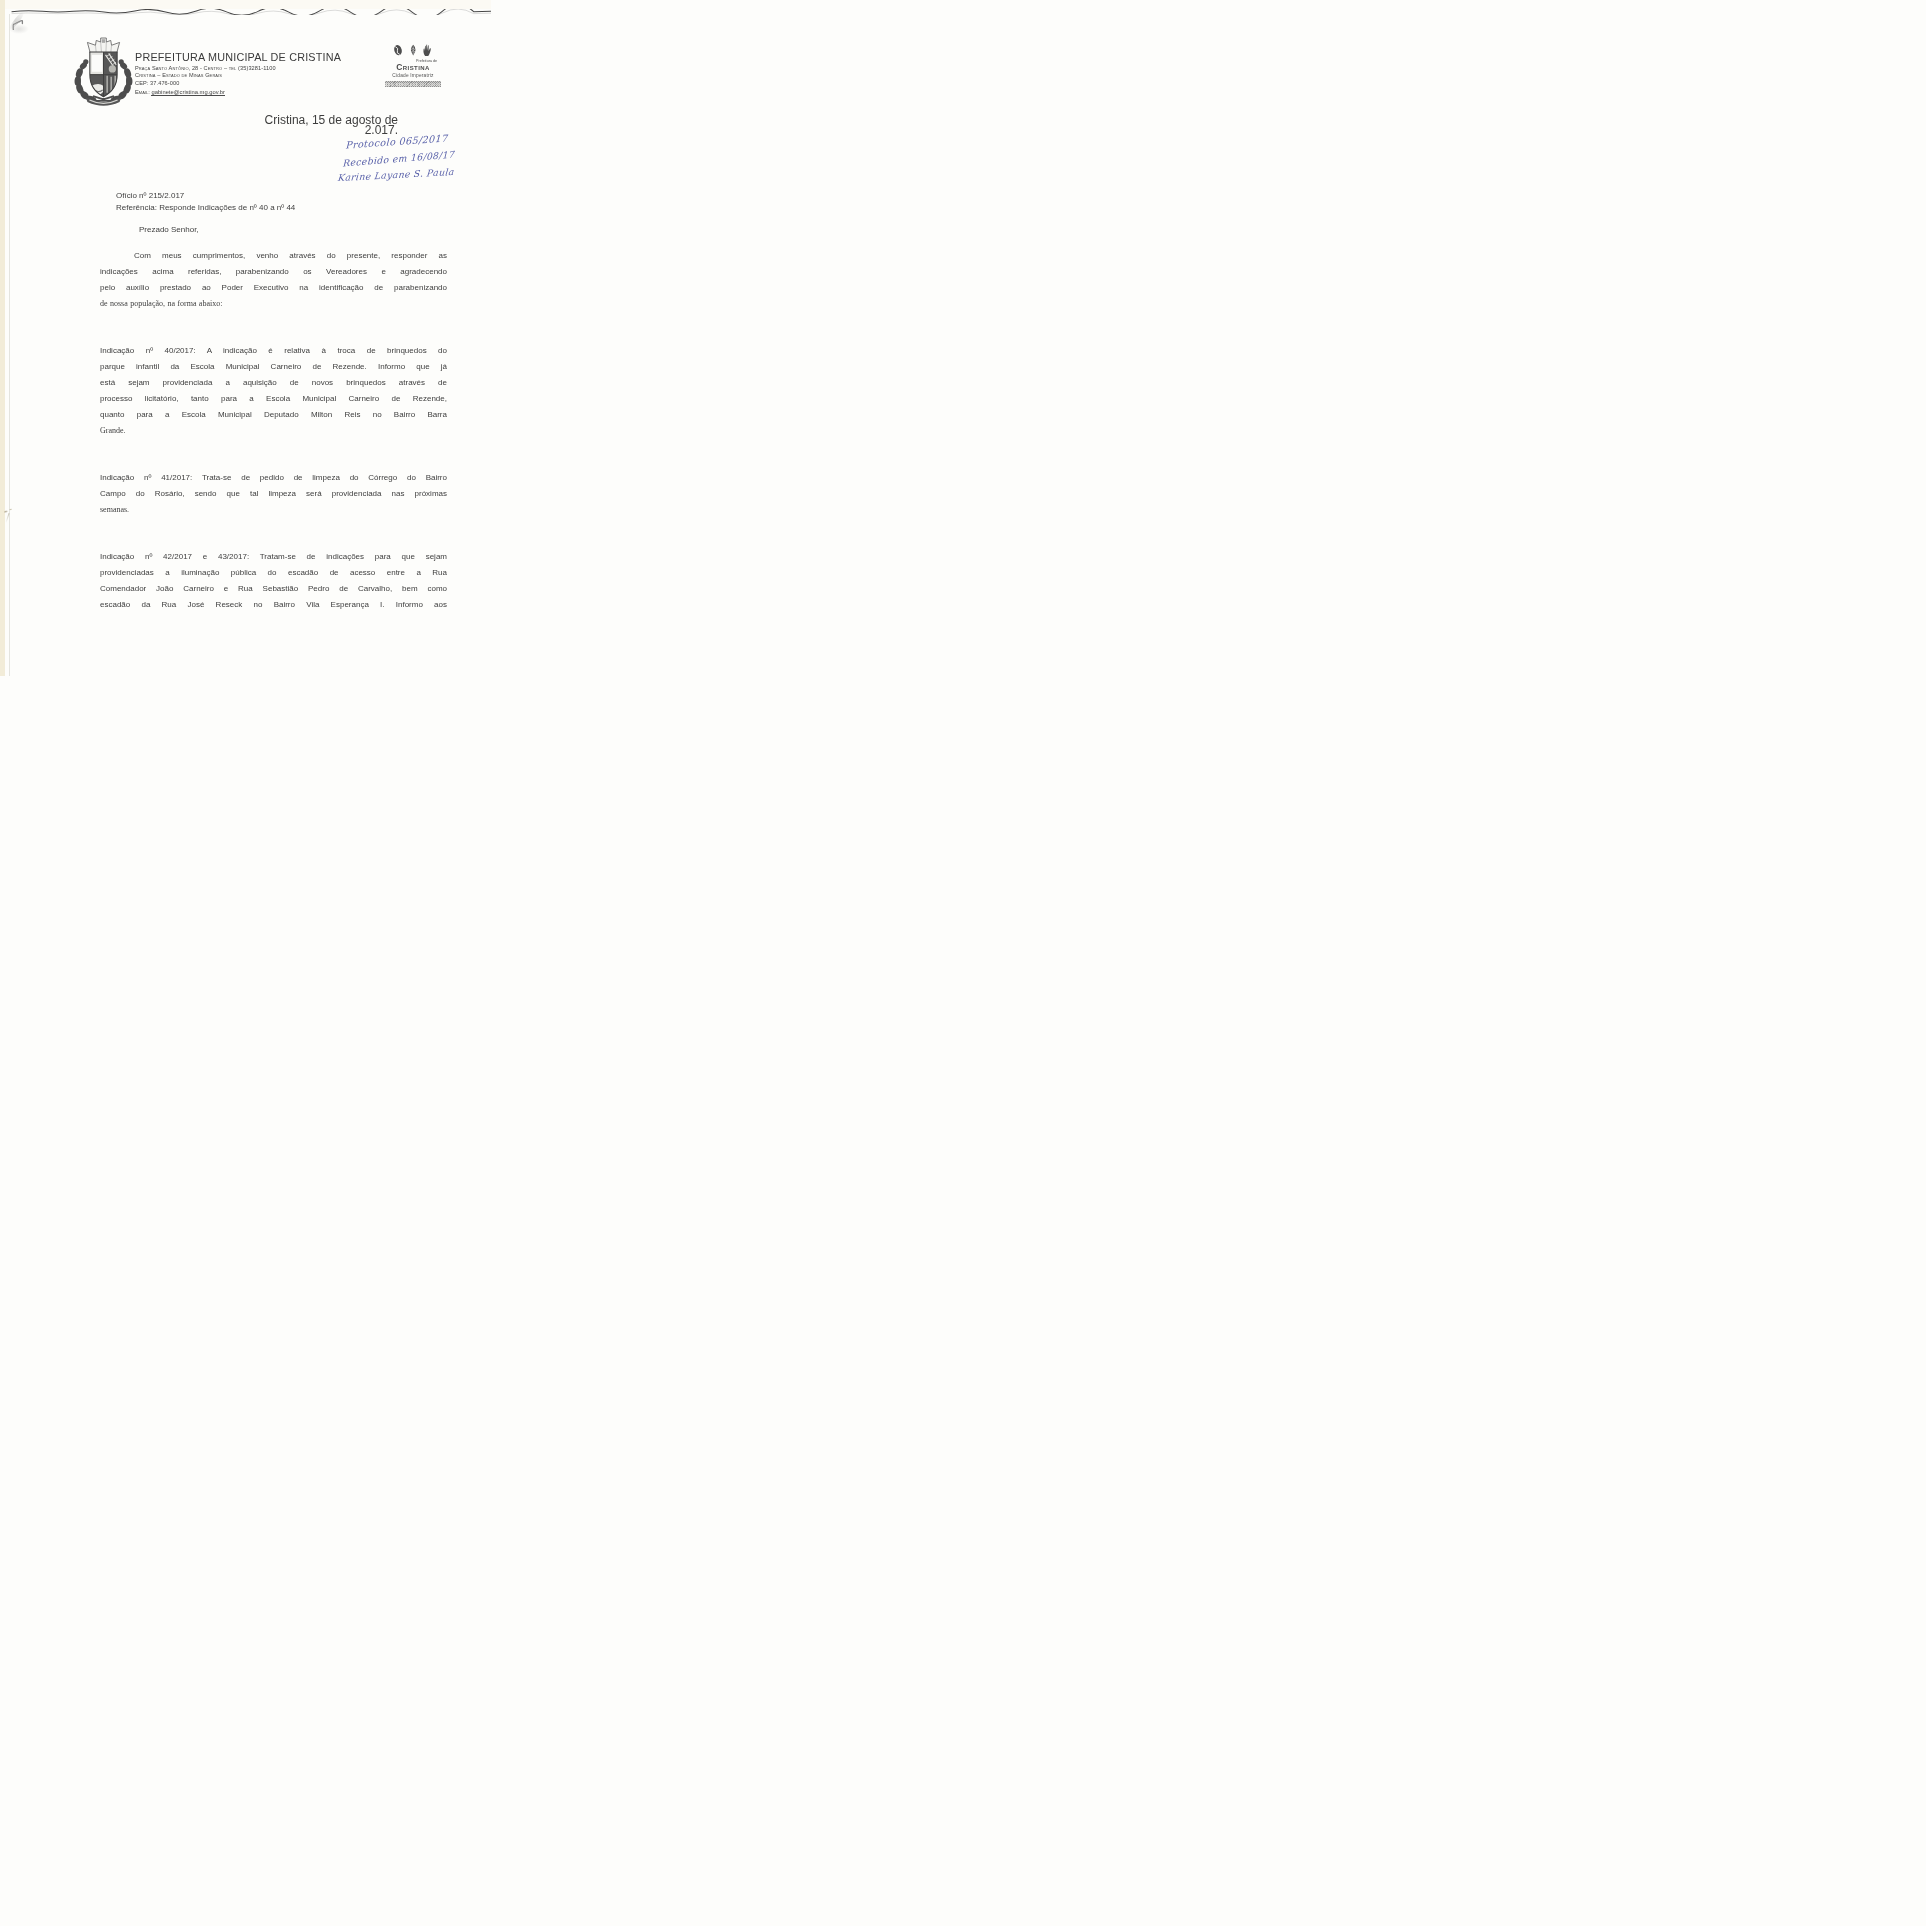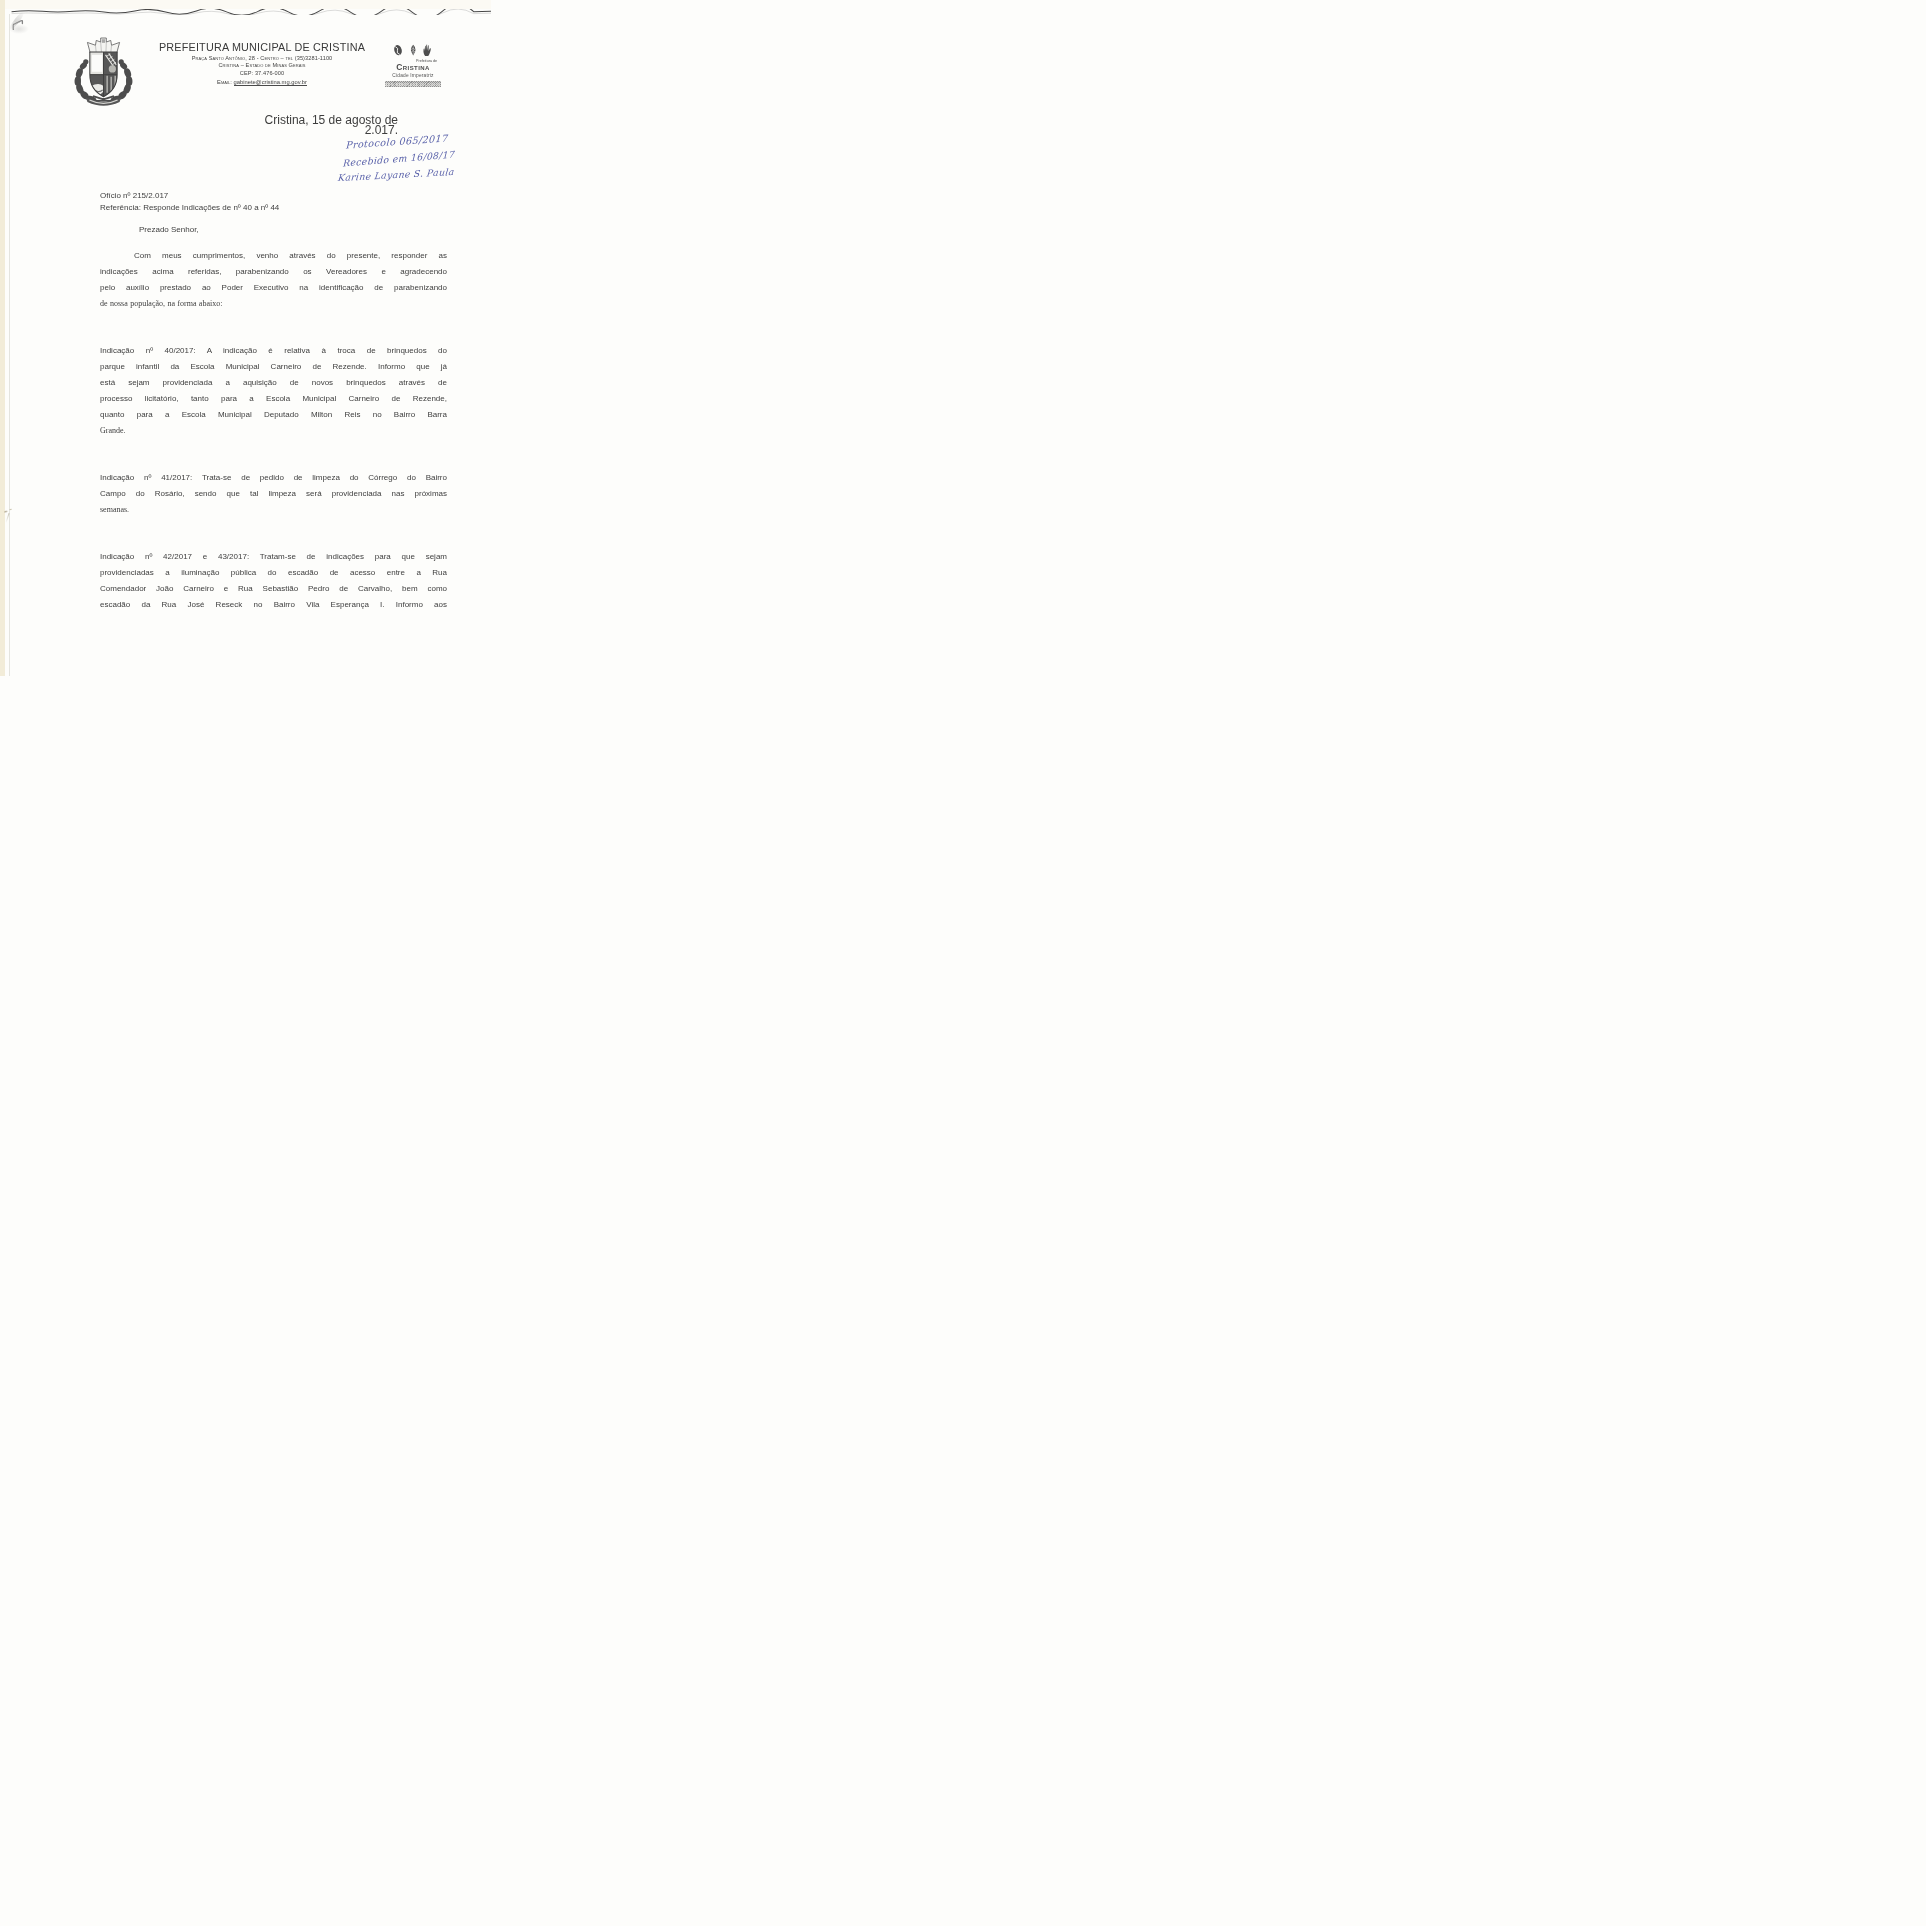--- a/index.html
+++ b/index.html
@@ -20,21 +20,21 @@
                    background:radial-gradient(ellipse at center, rgba(130,130,130,0.22) 0%, rgba(130,130,130,0) 70%); }
   .smudge-left { position:absolute; left:2.3px; top:508px; width:11.6px; height:7.7px;
                  background:radial-gradient(ellipse 3.5px 1.9px at 3.9px 3.1px, rgba(110,95,60,0.55), rgba(110,95,60,0) 70%),
                             radial-gradient(ellipse 2.7px 1.5px at 9.2px 2.3px, rgba(140,125,80,0.45), rgba(140,125,80,0) 70%);
                  transform:rotate(-15deg); }
   .smudge-left2 { position:absolute; left:7px; top:513px; width:0.8px; height:10px;
                  background:linear-gradient(to bottom, rgba(120,110,80,0.4), rgba(120,110,80,0)); transform:rotate(18deg); }
 
   
   .crest { position:absolute; left:71px; top:36px; }
-  .head-text { position:absolute; left:135px; top:41px; width:254px; text-align:center; }
+  .head-text { position:absolute; left:135px; top:51px; width:254px; text-align:left; }
   .title { font-size:10.8px; letter-spacing:0.2px; color:#3a3a3a; white-space:nowrap; }
   .sub   { font-size:5.6px; color:#434343; margin-top:1.5px; letter-spacing:0.1px; }
   .sc    { font-variant:small-caps; }
   .email-line { margin-top:3.5px; font-size:5.8px; }
   .email { border-bottom:0.6px solid #4a4a4a; padding-bottom:0.4px; }
 
   .logo { position:absolute; left:385px; top:42px; width:56px; text-align:center; color:#4e4e4e; }
   .logo-icons { display:flex; justify-content:center; gap:4.2px; align-items:flex-end; height:14px; }
   .logo-pref { text-align:right; padding-right:3.9px; font-size:3.7px; margin-top:2.7px; color:#4c4c4c; }
   .logo-name { font-size:8.5px; font-weight:bold; font-variant:small-caps; letter-spacing:0.4px; line-height:8.5px; color:#4d4d4d; }
@@ -47,21 +47,21 @@
   
   .dateline { position:absolute; left:231px; top:115px; width:167px; text-align:right;
               font-size:12px; line-height:10px; color:#3d3d3d; }
 
   .hand { position:absolute; font-family:"DejaVu Serif", serif; font-style:italic;
           color:#5961a9; letter-spacing:0.4px; white-space:nowrap; }
   .hw1 { left:346px; top:136px; font-size:9.6px; transform:rotate(-4deg) skewX(-8deg); }
   .hw2 { left:343px; top:153px; font-size:9.2px; transform:rotate(-4.5deg) skewX(-8deg); }
   .hw3 { left:338px; top:169px; font-size:9.2px; transform:rotate(-3deg) skewX(-10deg); }
 
-  .refblock { position:absolute; left:100px; top:190px; font-size:8px; line-height:11.6px; color:#3e3e3e; }
+  .refblock { position:absolute; left:116px; top:190px; font-size:8px; line-height:11.6px; color:#3e3e3e; }
   .salutation { position:absolute; left:139px; top:222px; font-size:8px; line-height:16px; color:#3e3e3e; }
 
   .bodytext { position:absolute; left:100px; top:248px; width:347px; font-size:8px; color:#404040; }
   .para { margin-bottom:31px; }
   .bline { line-height:16px; text-align:justify; text-align-last:justify; word-spacing:0.4px; }
   .bline.last { text-align-last:left;font-family:Liberation Serif, serif; }
   .bline.ind  { text-indent:34px; }
 </style>
 </head>
 <body>

